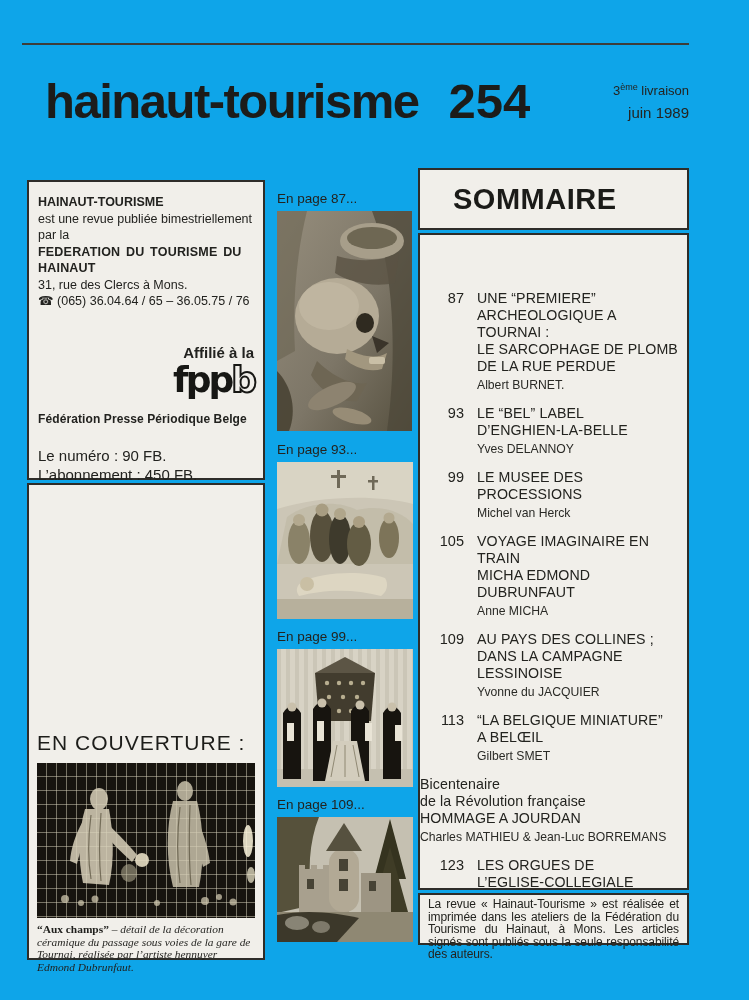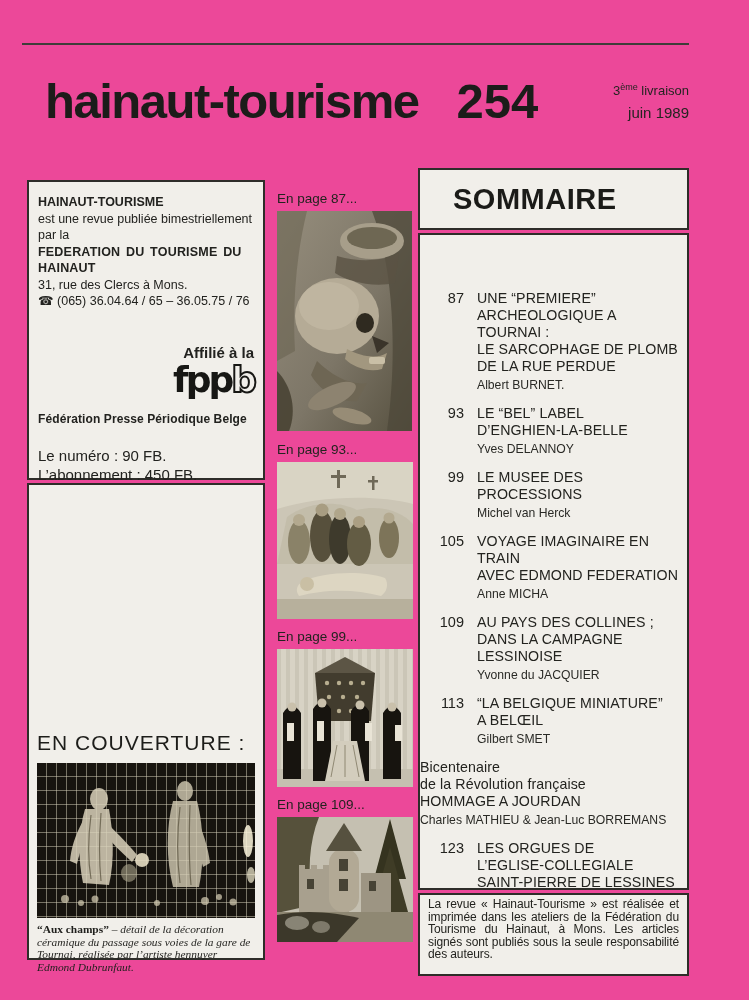--- a/index.html
+++ b/index.html
@@ -1,24 +1,24 @@
 <!DOCTYPE html>
 <html><head>
 <meta charset="utf-8">
 <style>
   html,body{margin:0;padding:0;background:#dededb;}
   .page{
-    position:relative;width:749px;height:1000px;background:#ec4899;
+    position:relative;width:749px;height:1000px;background:#0ea5e9;
     font-family:"Liberation Sans",sans-serif;color:#22221f;overflow:hidden;
   }
   
   .top-rule{position:absolute;left:22px;top:43px;width:667px;height:2px;background:#3e3d39;}
   .masthead{position:absolute;left:45px;top:74px;display:flex;align-items:baseline;
     font-weight:700;font-size:49px;letter-spacing:-1.5px;color:#1c1c1a;line-height:54px;}
-  .masthead .issue-no{margin-left:38px;letter-spacing:0;}
+  .masthead .issue-no{margin-left:30px;letter-spacing:0;}
   .edition{position:absolute;right:60px;top:82px;text-align:right;color:#242421;}
   .edition .livraison{font-size:13px;}
   .edition .livraison sup{font-size:9px;}
   .edition .date{font-size:15px;margin-top:6px;}
   
   .box{position:absolute;border:2px solid #2e2d29;background:#f1efea;box-sizing:border-box;}
   .pub-box{left:27px;top:180px;width:238px;height:300px;padding:12px 9px;}
   .pub-line{font-size:12.5px;line-height:16.5px;}
   .b{font-weight:700;}
   .pub-fed{letter-spacing:.2px;word-spacing:2px;}
@@ -44,21 +44,21 @@
   .photo-block svg{display:block;}
   .pb1{top:191px;} .pb2{top:442px;} .pb3{top:629px;} .pb4{top:797px;}
   
   .toc-title-box{left:418px;top:168px;width:271px;height:62px;}
   .toc-title{font-size:29px;font-weight:700;letter-spacing:.5px;line-height:58px;padding-left:33px;color:#1b1b18;border-radius:9px;}
   .toc-box{left:418px;top:233px;width:271px;height:657px;padding:55px 6px 0 0;}
   .toc-entry{display:flex;margin-bottom:12px;}
   .toc-num{width:36px;min-width:36px;text-align:right;margin-right:13px;font-size:14.5px;line-height:17px;color:#23231f;padding-left:8px;}
   .toc-title-text{font-size:14.2px;line-height:17px;white-space:pre-line;letter-spacing:.1px;color:#23231f;}
   .toc-author{font-size:12.2px;line-height:15px;margin-top:3px;color:#2a2a26;}
-  .note-box{left:418px;top:893px;width:271px;height:83px;padding:3px 8px;}
+  .note-box{left:418px;top:893px;width:271px;height:52px;padding:3px 8px;}
   .note-text{font-size:12px;line-height:12.5px;text-align:justify;color:#23231f;letter-spacing:-.1px;}
 </style>
 </head>
 <body>
 
 <div class="page">
 
   <div class="top-rule"></div>
 
   <div class="masthead">
@@ -295,21 +295,21 @@
       <div class="toc-num">99</div>
       <div>
         <div class="toc-title-text">LE MUSEE DES PROCESSIONS</div>
         <div class="toc-author">Michel van Herck</div>
       </div>
     </div>
     <div class="toc-entry">
       <div class="toc-num">105</div>
       <div>
         <div class="toc-title-text">VOYAGE IMAGINAIRE EN TRAIN
-AVEC EDMOND FEDERATION</div>
+MICHA EDMOND DUBRUNFAUT</div>
         <div class="toc-author">Anne MICHA</div>
       </div>
     </div>
     <div class="toc-entry">
       <div class="toc-num">109</div>
       <div>
         <div class="toc-title-text">AU PAYS DES COLLINES ;
 DANS LA CAMPAGNE LESSINOISE</div>
         <div class="toc-author">Yvonne du JACQUIER</div>
       </div>

